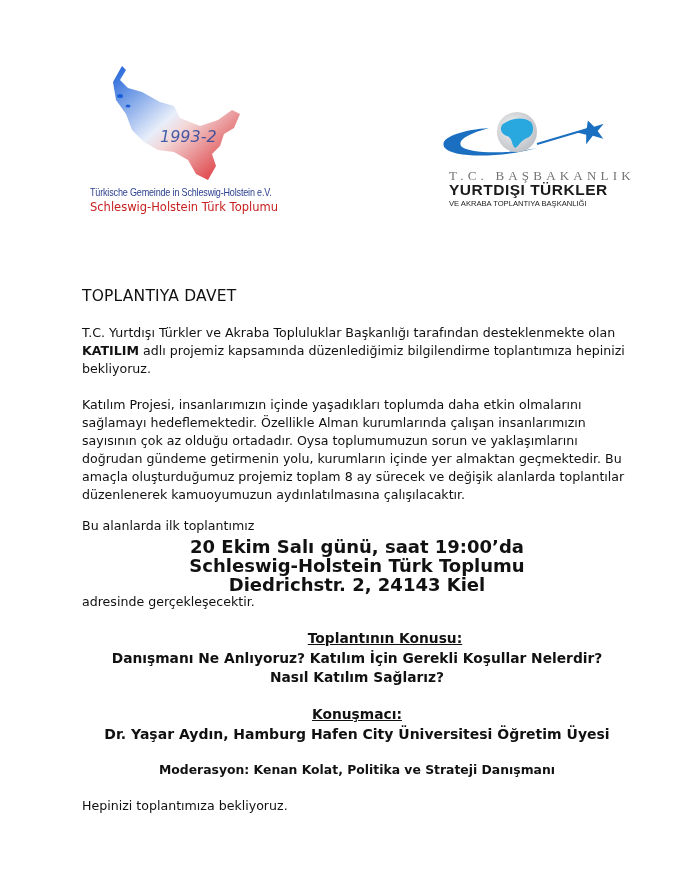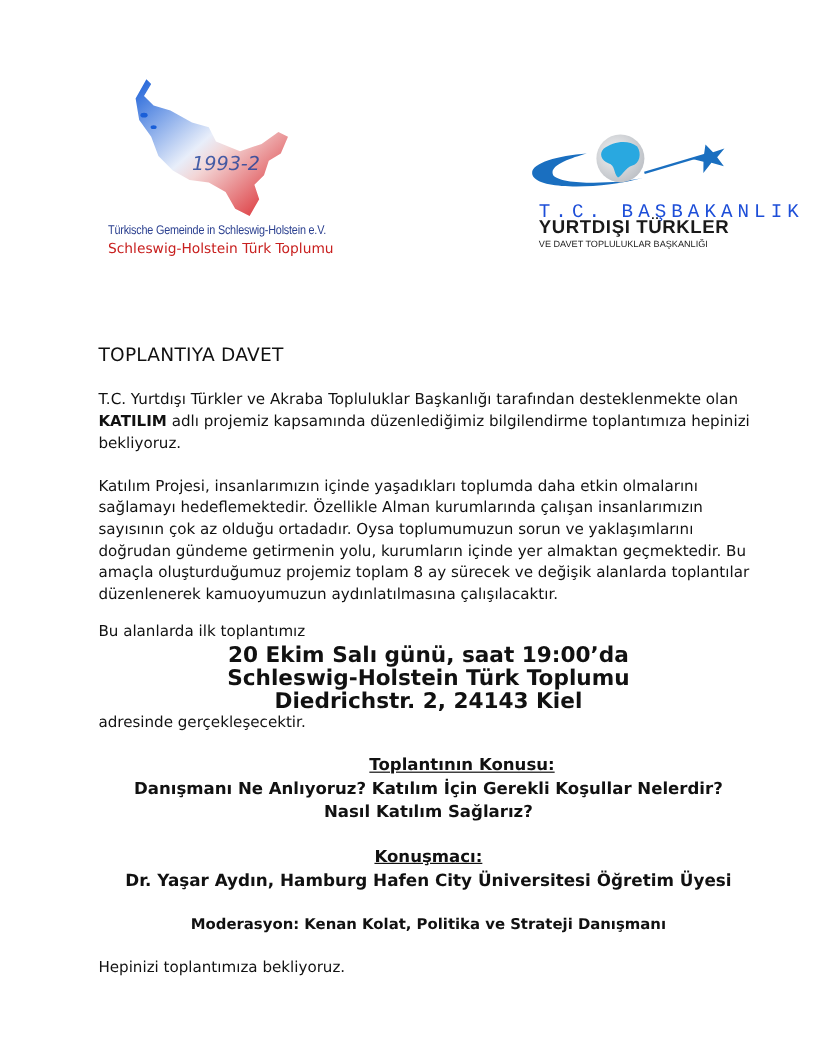--- a/index.html
+++ b/index.html
@@ -11,22 +11,22 @@
   .logo-left { position:absolute; left:68px; top:62px; width:200px; height:150px; }
   .logo-left svg { position:absolute; left:24px; top:0; }
   .logo-left .de { position:absolute; left:6px; top:124px; font-family:"Liberation Sans", sans-serif;
                    font-size:10.5px; color:#2a3f8f; letter-spacing:-0.2px; white-space:nowrap; transform:scaleX(0.86); transform-origin:left; }
   .logo-left .tr { position:absolute; left:6px; top:138px; font-family:"DejaVu Sans", sans-serif;
                    font-size:11.5px; color:#c8201f; white-space:nowrap; }
 
   
   .logo-right { position:absolute; left:425px; top:108px; width:190px; height:100px; }
   .logo-right svg { position:absolute; left:0; top:0; }
-  .logo-right .l1 { position:absolute; left:8px; top:60px; font-family:Liberation Mono, monospace;
-                    font-size:16px; letter-spacing:4.2px; color:#1d4ed8; white-space:nowrap; }
+  .logo-right .l1 { position:absolute; left:8px; top:60px; font-family:Liberation Serif, serif;
+                    font-size:13px; letter-spacing:4.2px; color:#737373; white-space:nowrap; }
   .logo-right .l2 { position:absolute; left:8px; top:73px; font-family:"Liberation Sans", sans-serif;
                     font-size:15.5px; font-weight:bold; letter-spacing:0.5px; color:#1a1a1a; white-space:nowrap; }
   .logo-right .l3 { position:absolute; left:8px; top:91px; font-family:"Liberation Sans", sans-serif;
                     font-size:7.6px; color:#1a1a1a; white-space:nowrap; }
 
   
   .title { position:absolute; left:66px; top:287px; font-size:15.5px; font-weight:normal; letter-spacing:0.2px; }
   .para { position:absolute; left:66px; width:560px; font-size:12.6px; line-height:18px; }
   .p1 { top:324px; }
   .p2 { top:396px; }
@@ -76,21 +76,21 @@
         </radialGradient>
       </defs>
       <path d="M48 20 C20 22 -4 30 4 40 C12 50 60 50 96 40 C70 46 26 46 20 38 C16 30 34 24 48 20 Z" fill="#1a6fc0"></path>
       <circle cx="76" cy="24" r="20" fill="url(#globeg)"></circle>
       <path d="M62 16 C70 10 82 8 90 14 C94 20 92 28 86 30 C80 32 78 38 74 40 C70 36 72 30 66 28 C60 26 58 20 62 16 Z" fill="#29a8e0"></path>
       <path d="M96 36 L150 20" stroke="#1a6fc0" stroke-width="2"></path>
       <polygon points="150,12 154,20 164,20 156,25 159,34 150,28 141,34 144,25 136,20 146,20" fill="#1a6fc0" transform="rotate(-18 150 22)"></polygon>
     </svg>
     <div class="l1">T.C. BAŞBAKANLIK</div>
     <div class="l2">YURTDIŞI TÜRKLER</div>
-    <div class="l3">VE DAVET TOPLULUKLAR BAŞKANLIĞI</div>
+    <div class="l3">VE AKRABA TOPLANTIYA BAŞKANLIĞI</div>
   </div>
 
   <div class="title">TOPLANTIYA DAVET</div>
 
   <div class="para p1"><span>T.C. Yurtdışı Türkler ve Akraba Topluluklar Başkanlığı tarafından desteklenmekte olan </span><b>KATILIM</b><span> adlı projemiz kapsamında düzenlediğimiz bilgilendirme toplantımıza hepinizi bekliyoruz.</span></div>
 
   <div class="para p2">Katılım Projesi, insanlarımızın içinde yaşadıkları toplumda daha etkin olmalarını sağlamayı hedeflemektedir. Özellikle Alman kurumlarında çalışan insanlarımızın sayısının çok az olduğu ortadadır. Oysa toplumumuzun sorun ve yaklaşımlarını doğrudan gündeme getirmenin yolu, kurumların içinde yer almaktan geçmektedir. Bu amaçla oluşturduğumuz projemiz toplam 8 ay sürecek ve değişik alanlarda toplantılar düzenlenerek kamuoyumuzun aydınlatılmasına çalışılacaktır.</div>
 
   <div class="para p3">Bu alanlarda ilk toplantımız</div>
 

